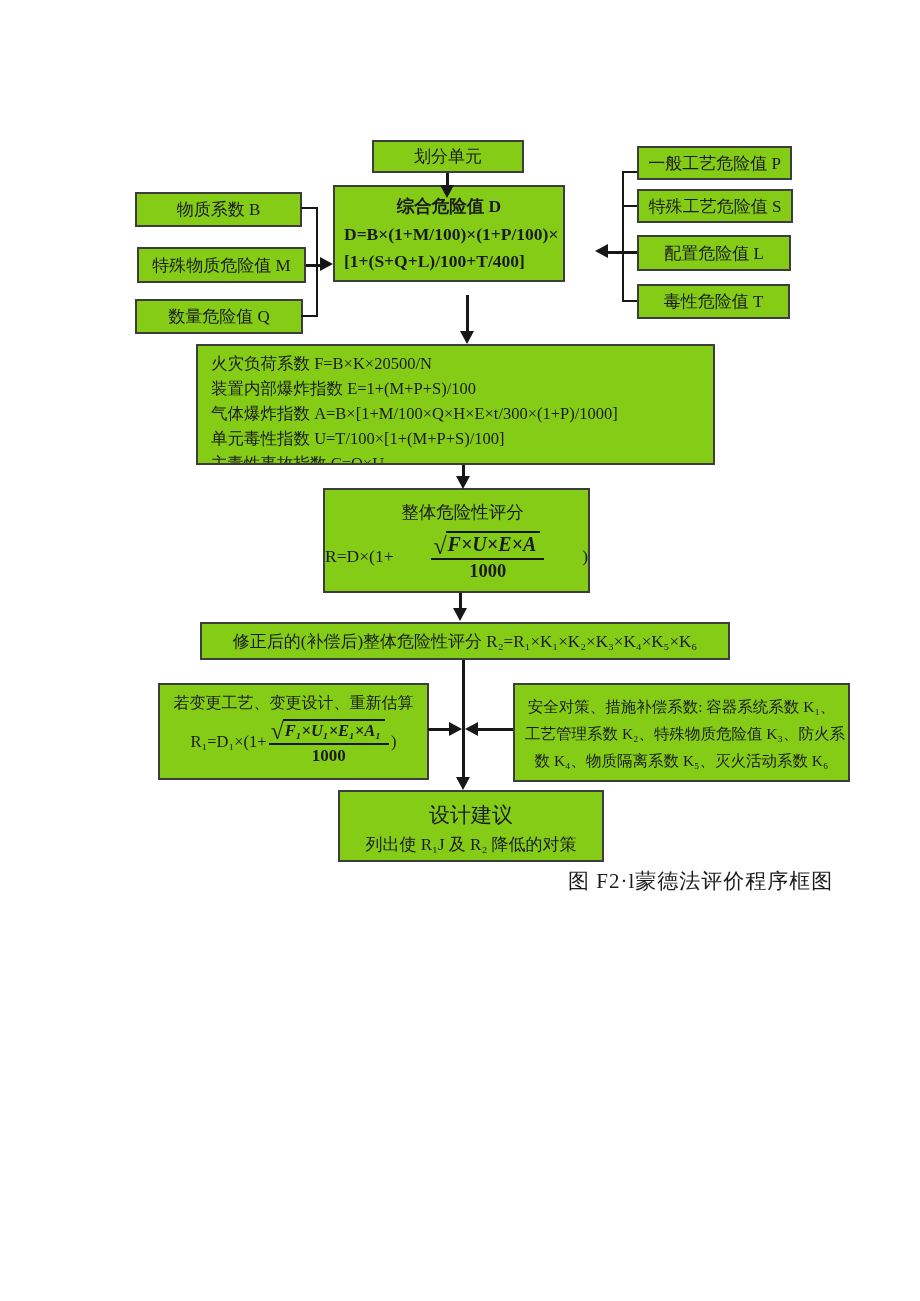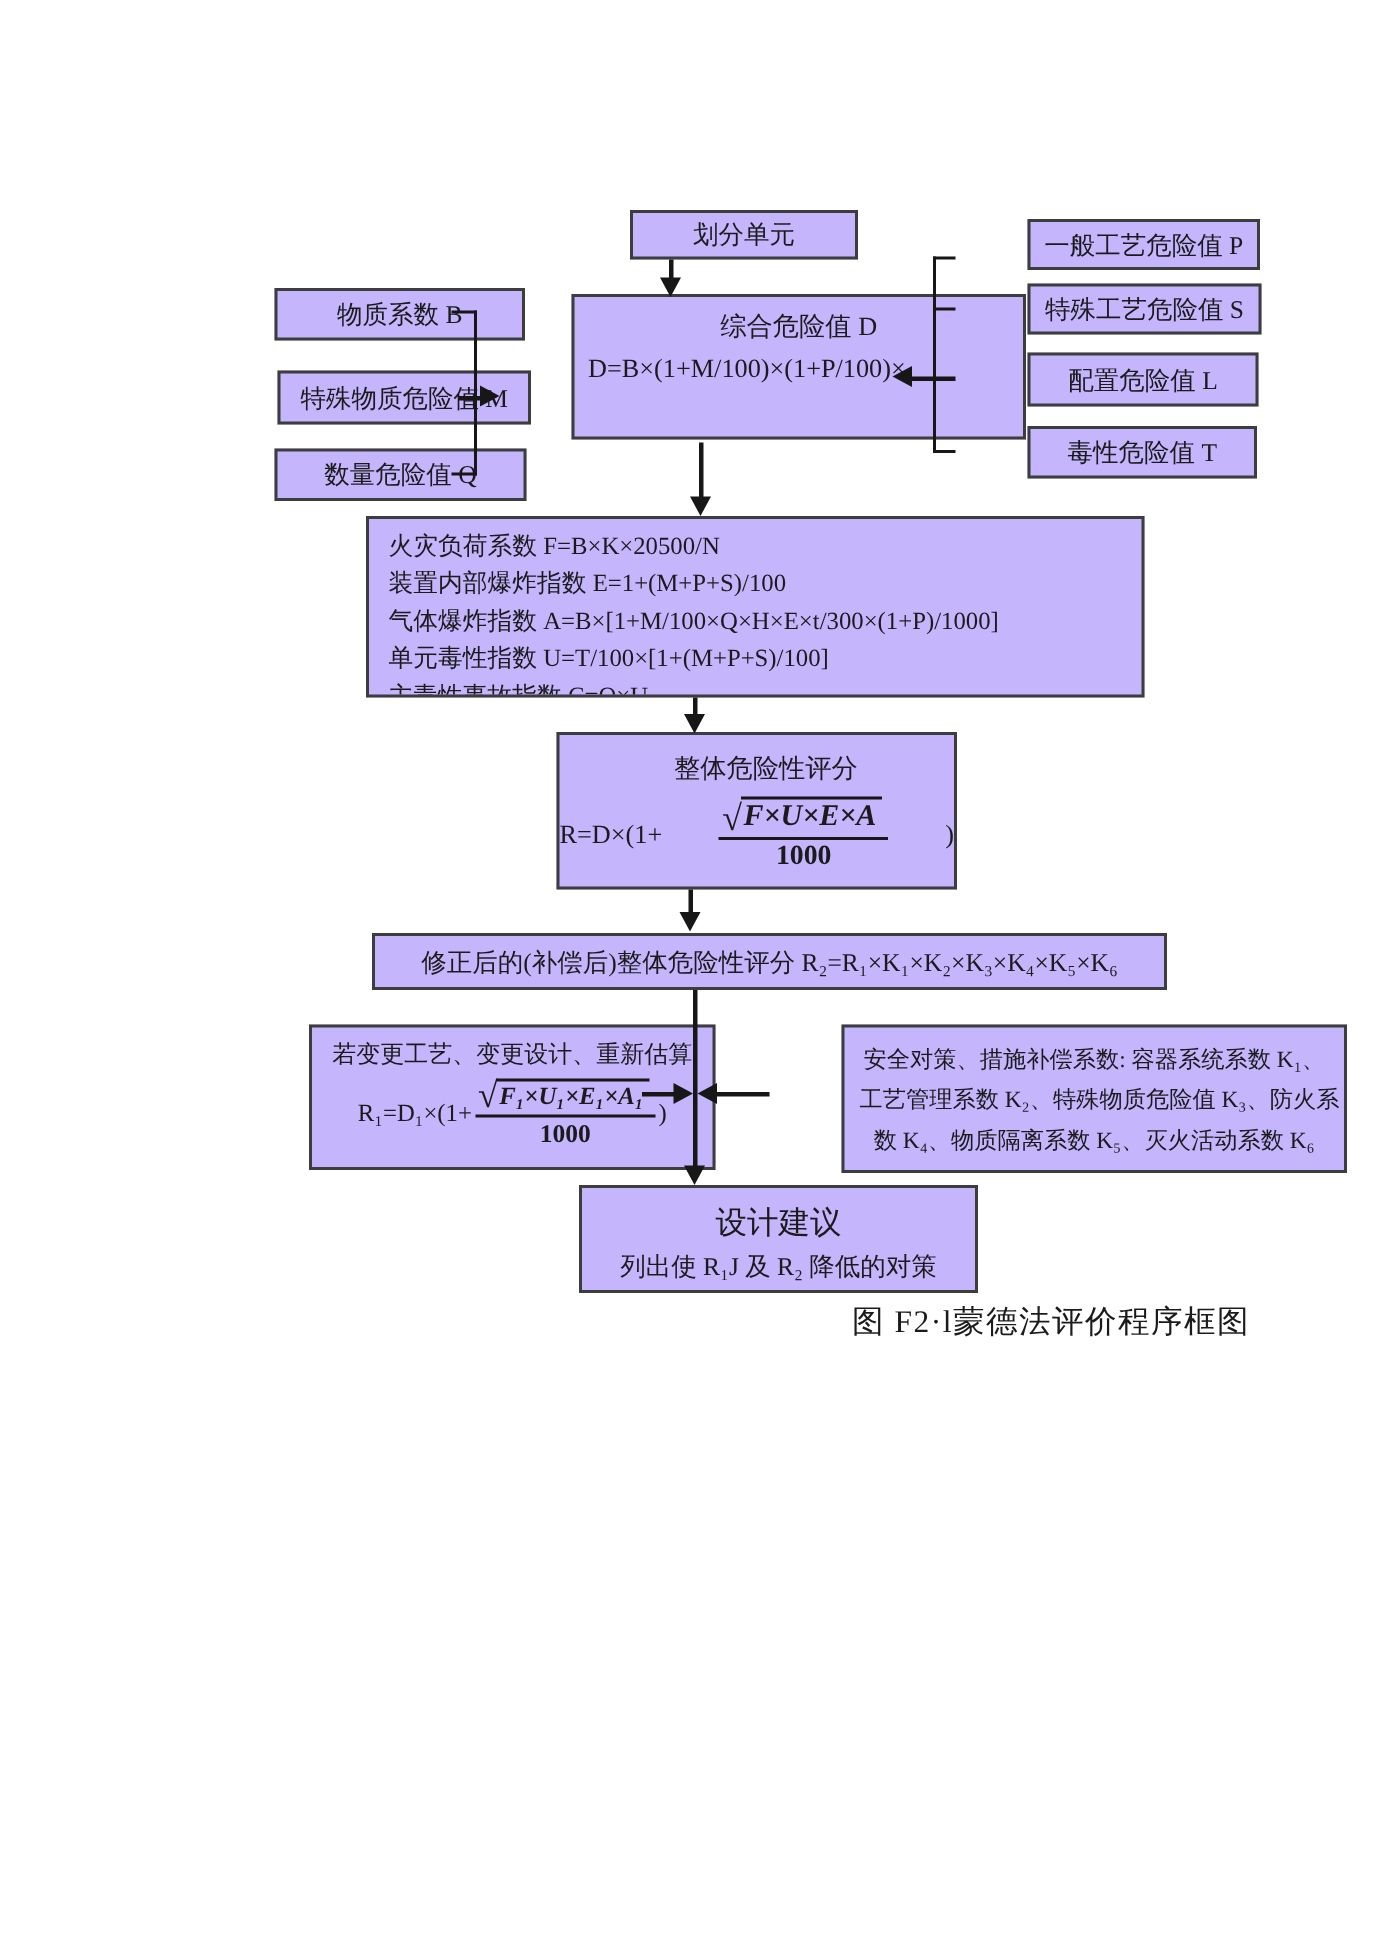--- a/index.html
+++ b/index.html
@@ -17,23 +17,22 @@
   .canvas {
     position: absolute;
     left: 0; top: 0;
     width: 920px;
     height: 1301px;
   }
   .box {
     position: absolute;
     box-sizing: border-box;
     border: 2px solid #3d3d3d;
-    background: #c4b5fd;
+    background: #84cc16;
     font-size: 17px;
-    margin-left: 48px;
   }
   .ct {
     display: flex;
     align-items: center;
     justify-content: center;
     width: 100%;
     height: 100%;
     text-align: center;
   }
   .vline, .hline {
@@ -139,23 +138,24 @@
   <div class="box" style="left:637px; top:189px; width:156px; height:34px;">
     <div class="ct">特殊工艺危险值 S</div>
   </div>
   <div class="box" style="left:637px; top:235px; width:154px; height:36px;">
     <div class="ct">配置危险值 L</div>
   </div>
   <div class="box" style="left:637px; top:284px; width:153px; height:35px;">
     <div class="ct">毒性危险值 T</div>
   </div>
 
-  <div class="box" style="left:333px; top:196px; width:303px; height:97px;">
+  <div class="box" style="left:333px; top:185px; width:232px; height:97px;font-weight:bold;">
     <div class="dbox-title">综合危险值 D</div>
     <div class="dbox-line">D=B×(1+M/100)×(1+P/100)×</div>
+    <div class="dbox-line">[1+(S+Q+L)/100+T/400]</div>
   </div>
 
   <div class="box" style="left:196px; top:344px; width:519px; height:121px; overflow:hidden;">
     <div class="fbox-inner">
       <div class="fline">火灾负荷系数 F=B×K×20500/N</div>
       <div class="fline">装置内部爆炸指数 E=1+(M+P+S)/100</div>
       <div class="fline">气体爆炸指数 A=B×[1+M/100×Q×H×E×t/300×(1+P)/1000]</div>
       <div class="fline">单元毒性指数 U=T/100×[1+(M+P+S)/100]</div>
       <div class="fline">主毒性事故指数 C=Q×U</div>
     </div>

